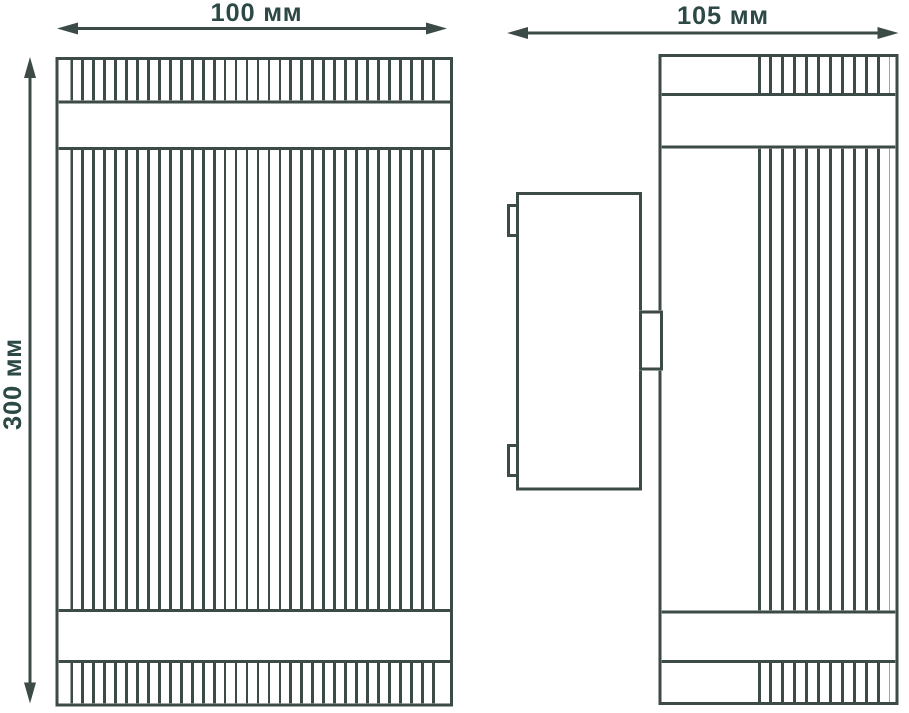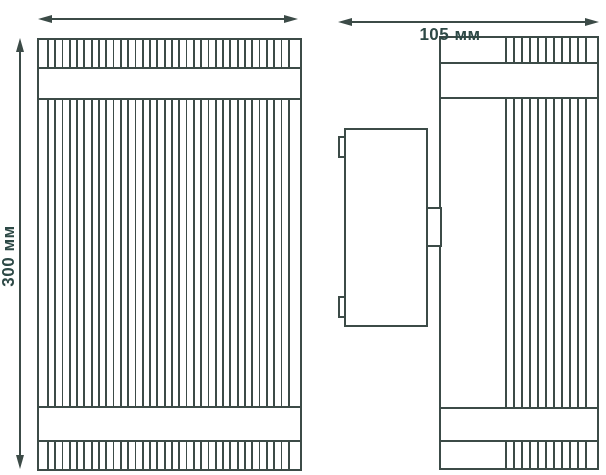--- a/index.html
+++ b/index.html
@@ -54,21 +54,21 @@
   .arrow-left{border-top:4.5px solid transparent;border-bottom:4.5px solid transparent;border-right:14px solid var(--line);}
   .arrow-right{border-top:4.5px solid transparent;border-bottom:4.5px solid transparent;border-left:14px solid var(--line);}
   .arrow-up{border-left:4.5px solid transparent;border-right:4.5px solid transparent;border-bottom:14px solid var(--line);}
   .arrow-down{border-left:4.5px solid transparent;border-right:4.5px solid transparent;border-top:14px solid var(--line);}
   
   .dim-label{
     position:absolute;color:var(--text);font-size:17px;font-weight:600;
     letter-spacing:.5px;text-align:center;line-height:18px;white-space:nowrap;
   }
   .label-100{left:101px;top:0px;width:140px;}
-  .label-105{left:380px;top:2px;width:140px;margin-top:24px;}
+  .label-105{left:412px;top:2px;width:140px;}
   .label-300{left:-31px;top:247px;width:80px;height:18px;transform:rotate(-90deg);}
 </style>
 </head>
 <body>
 
 <div class="canvas">
 
   <div class="outline front-view"></div>
   <div class="ribs fv-ribs fv-ribs-top"></div>
   <div class="ribs fv-ribs fv-ribs-mid"></div>
@@ -85,20 +85,21 @@
   <div class="divider sv-div sv-d1"></div>
   <div class="divider sv-div sv-d2"></div>
   <div class="divider sv-div sv-d3"></div>
   <div class="divider sv-div sv-d4"></div>
 
   <div class="outline tab tab-top"></div>
   <div class="outline tab tab-bottom"></div>
   <div class="outline bracket"></div>
   <div class="outline connector"></div>
 
+  <div class="dim-label label-100">100 мм</div>
   <div class="dim-line-h" style="left:44px;top:18px;width:250px;"></div>
   <div class="arrow arrow-left" style="left:38px;top:14.5px;"></div>
   <div class="arrow arrow-right" style="left:284px;top:14.5px;"></div>
 
   <div class="dim-label label-105">105 мм</div>
   <div class="dim-line-h" style="left:344px;top:21px;width:250px;"></div>
   <div class="arrow arrow-left" style="left:338px;top:17.5px;"></div>
   <div class="arrow arrow-right" style="left:585px;top:17.5px;"></div>
 
   <div class="dim-label label-300">300 мм</div>

